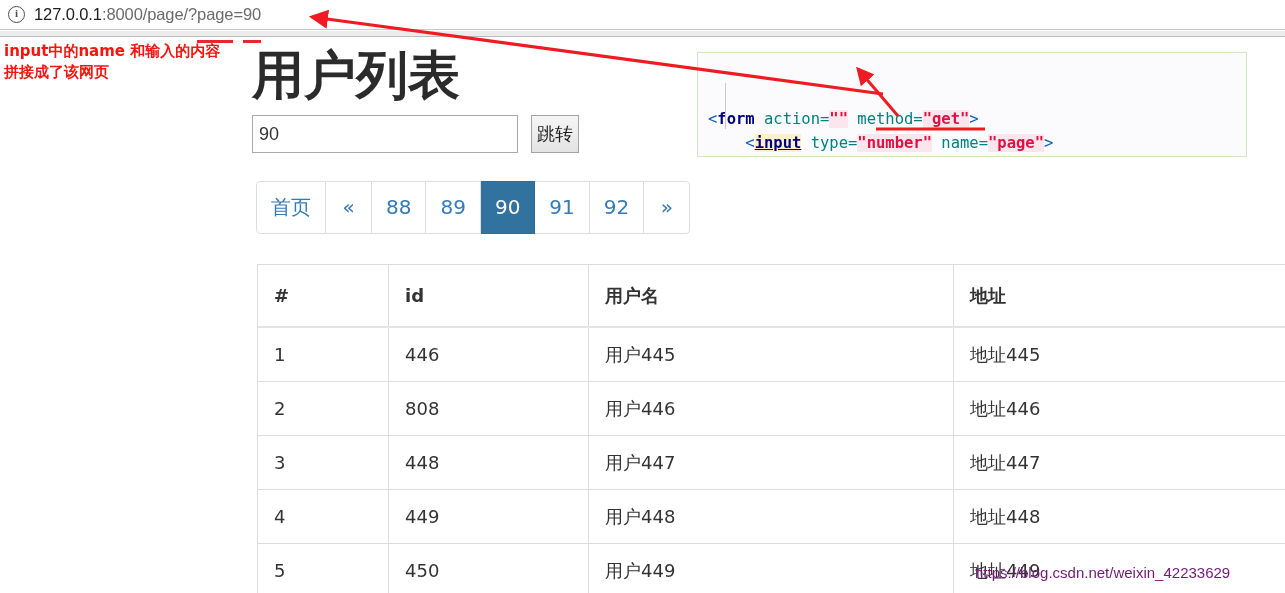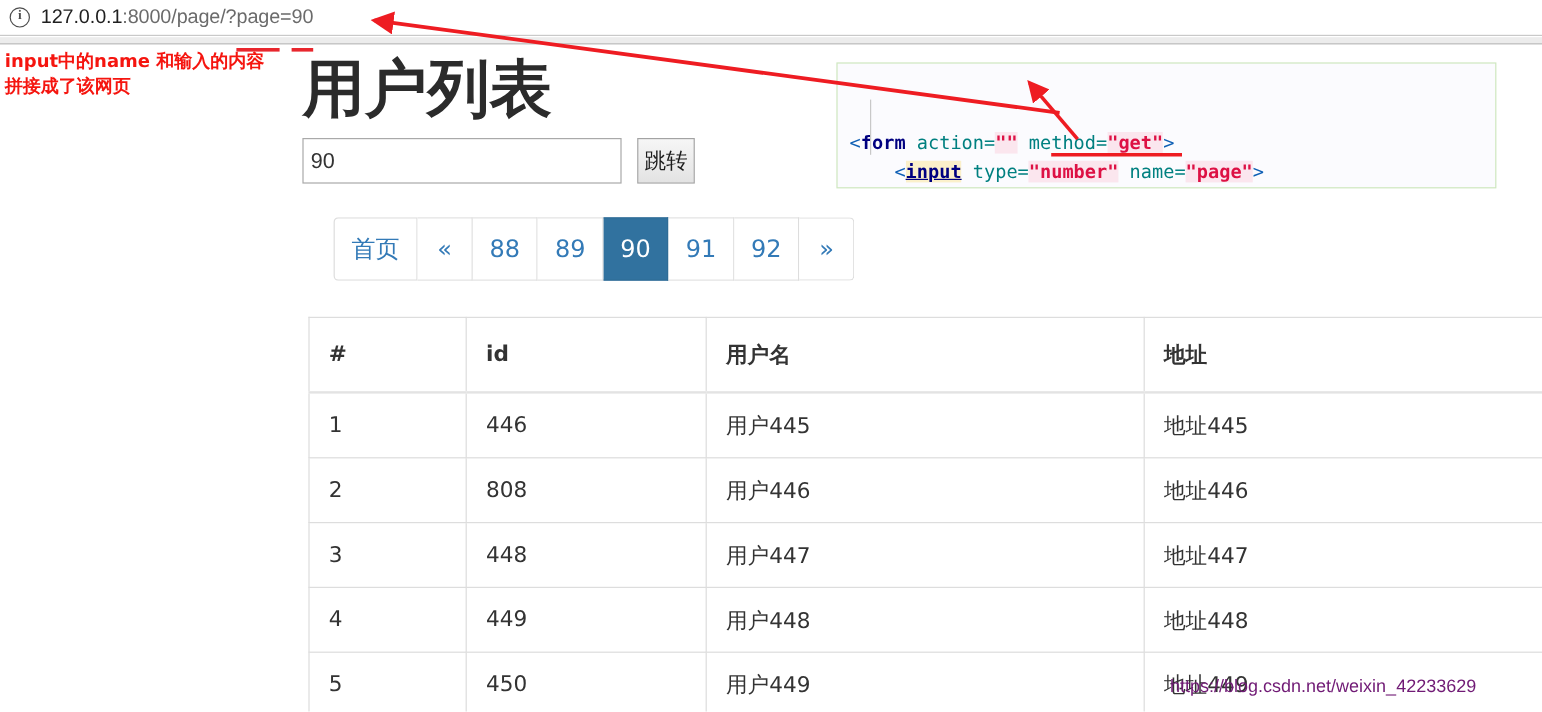--- a/index.html
+++ b/index.html
@@ -146,21 +146,20 @@
     padding: 0 14px;
     text-align: center;
     font-family: "DejaVu Sans", "Liberation Sans", sans-serif;
     cursor: pointer;
     white-space: nowrap;
   }
   .page-item:first-child {
     border-left-width: 1px;
     border-top-left-radius: 4px;
     border-bottom-left-radius: 4px;
-    margin-left: 22px;
   }
   .page-item:last-child {
     border-top-right-radius: 4px;
     border-bottom-right-radius: 4px;
   }
   .page-item.active {
     background: #31729f;
     border-color: #2f6b95;
     color: #ffffff;
   }

